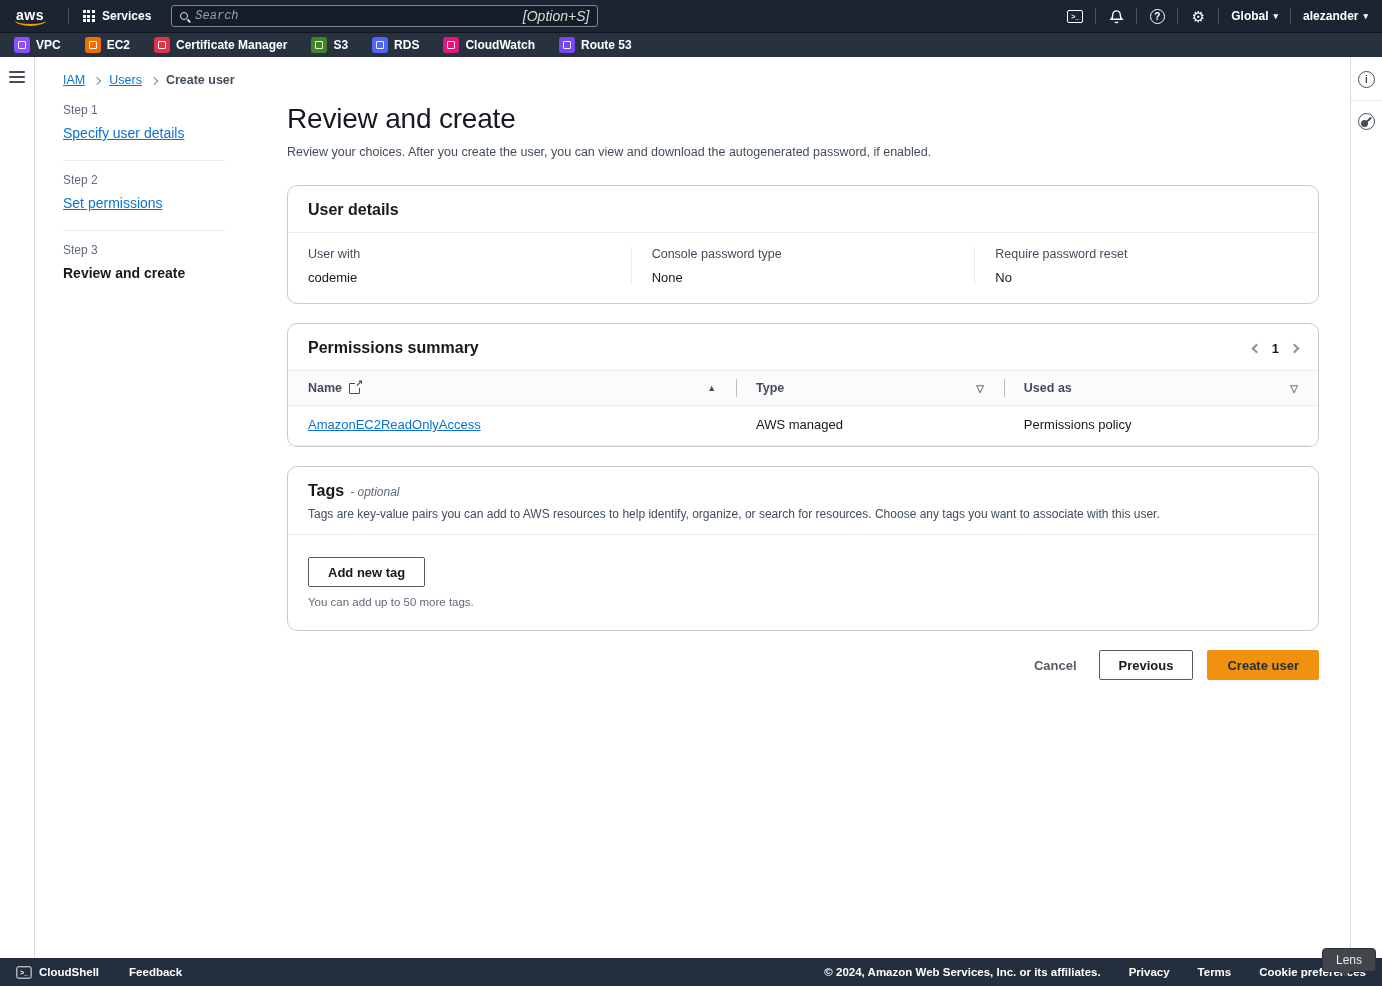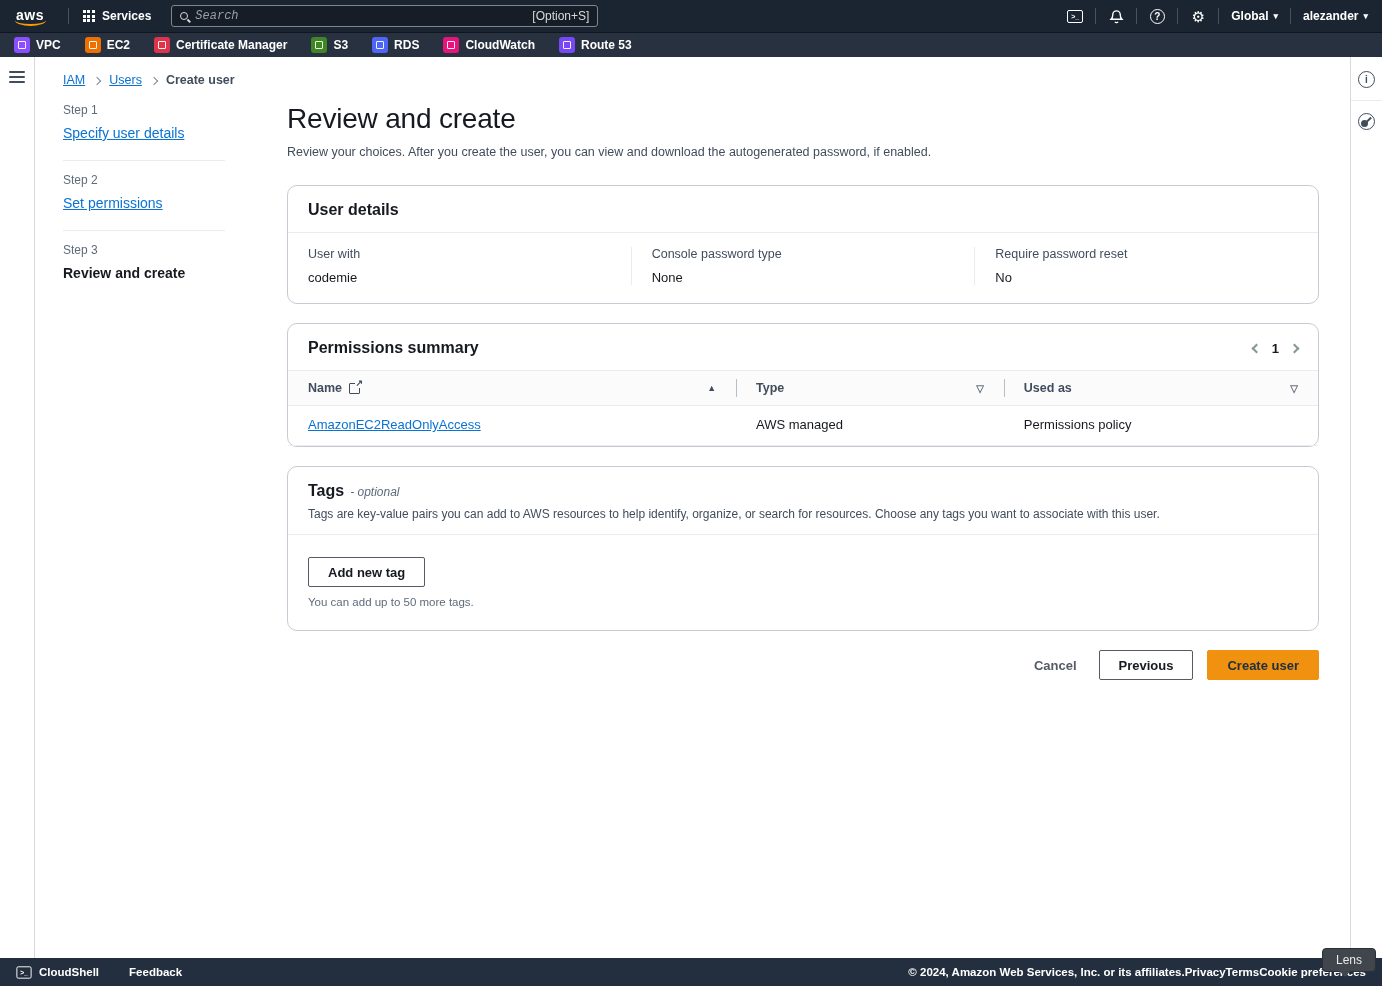--- a/index.html
+++ b/index.html
@@ -24,21 +24,21 @@
   .vdiv{width:1px;height:16px;background:#46525f;margin:0 10px;flex:0 0 auto;}
   .services{display:flex;align-items:center;gap:7px;cursor:pointer;padding:0 4px;text-align:right;}
   .grid-icon{display:grid;grid-template-columns:repeat(3,3px);grid-template-rows:repeat(3,3px);gap:1.5px;}
   .grid-icon span{background:#fff;width:3px;height:3px;}
   .services-label{font-size:12px;font-weight:bold;}
   .searchbox{margin-left:16px;width:427px;height:22px;background:#161d27;border:1px solid #7d8794;border-radius:3px;display:flex;align-items:center;padding:0 8px;gap:7px;}
   .search-glyph{width:8px;height:8px;border:1.6px solid #d5dbdb;border-radius:50%;position:relative;flex:0 0 auto;}
   .search-glyph::after{content:"";position:absolute;width:4px;height:1.6px;background:#d5dbdb;transform:rotate(45deg);left:6px;top:7px;}
   .searchbox input{flex:1;background:transparent;border:none;outline:none;color:#d5dbdb;font-size:12px;font-style:italic;font-family:Liberation Mono, monospace;}
   .searchbox input::placeholder{color:#95a0ab;}
-  .search-shortcut{font-size:12px;color:#d5dbdb;}
+  .search-shortcut{font-size:14px;color:#d5dbdb;font-style:italic;}
   .topbar-right{margin-left:auto;display:flex;align-items:center;}
   .tb-icon{display:flex;align-items:center;justify-content:center;width:20px;height:20px;cursor:pointer;}
   .term-icon{width:16px;height:13px;border:1.5px solid #fff;border-radius:2px;color:#fff;font-size:7px;font-weight:bold;display:flex;align-items:center;justify-content:center;letter-spacing:0;}
   .qmark{width:15px;height:15px;border:1.5px solid #fff;border-radius:50%;color:#fff;font-size:10px;font-weight:bold;display:flex;align-items:center;justify-content:center;}
   .gear{color:#fff;font-size:15px;line-height:1;}
   .bell{font-size:0;}
   .menu-label{font-size:12px;font-weight:bold;color:#fff;display:flex;align-items:center;gap:5px;cursor:pointer;padding:0 2px;}
   .caret{font-size:9px;color:#fff;}
 
   
@@ -114,21 +114,21 @@
   .rail-icon{width:17px;height:17px;border:1.5px solid #414d5c;border-radius:50%;display:flex;align-items:center;justify-content:center;font-size:10px;font-weight:bold;color:#414d5c;cursor:pointer;}
   .rail-div{width:32px;height:1px;background:var(--divider);margin:12px 0;}
   .tools-dot{width:7px;height:7px;border-radius:50%;background:#414d5c;position:relative;top:2px;left:-2px;}
   .tools-dot::after{content:"";position:absolute;width:7px;height:1.6px;background:#414d5c;transform:rotate(-45deg);left:4px;top:-1px;}
 
   
   .footer{height:28px;background:var(--footer-bg);display:flex;align-items:center;color:#fff;font-size:11.5px;font-weight:bold;padding:0 16px;flex:0 0 auto;}
   .footer .term-icon{transform:scale(.95);}
   .foot-item{display:flex;align-items:center;gap:7px;cursor:pointer;}
   .footer-left{display:flex;align-items:center;gap:30px;}
-  .footer-right{margin-left:auto;display:flex;align-items:center;}
+  .footer-right{margin-left:auto;display:flex;align-items:center;gap:28px;}
   .copyright{cursor:default;}
 
   
   .lens{position:absolute;right:6px;bottom:14px;background:#41464c;border:1px solid #2c3036;border-radius:4px;color:#e9eaeb;font-size:12px;padding:4px 13px;z-index:50;}
   .lens::after{content:"";position:absolute;left:18px;bottom:-4px;width:8px;height:8px;background:#41464c;transform:rotate(45deg);}
 </style>
 </head>
 <body>
 
 <div class="screen">

